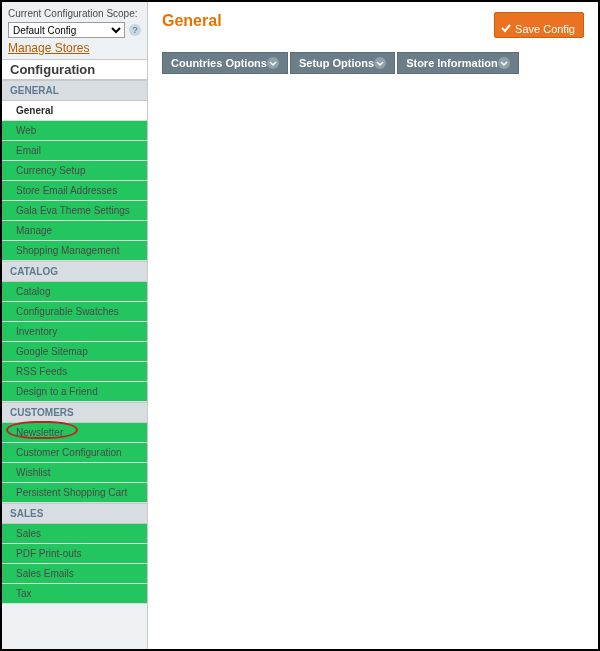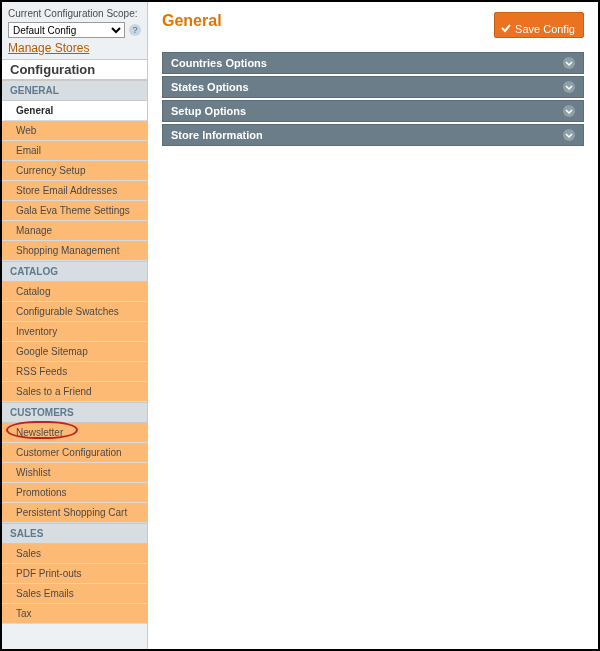--- a/index.html
+++ b/index.html
@@ -9,30 +9,30 @@
   .sidebar { width:146px; background:#eef1f3; border-right:1px solid #c9c9c9; display:flex; flex-direction:column; }
   .scope-box { padding:6px 6px 4px 6px; border-bottom:1px solid #c9c9c9; }
   .scope-label { font-size:10px; color:#4a4a4a; margin-bottom:3px; }
   .scope-row { display:flex; align-items:center; gap:4px; }
   .scope-select { flex:1; font-size:10px; height:16px; background:#fff; border:1px solid #9b9b9b; }
   .help-icon { width:12px; height:12px; border-radius:50%; background:#c7d6e2; color:#4a6b8a; font-size:9px; display:flex; align-items:center; justify-content:center; cursor:default; }
   .manage-link { font-size:12px; color:#b85a00; text-decoration:underline; margin-top:3px; display:inline-block;text-align:center; }
   .config-title { background:#fff; padding:2px 8px; font-weight:bold; font-size:13px; color:#3b3b3b; border-bottom:1px solid #c9c9c9; }
   .nav { overflow-y:auto; flex:1; }
   .nav-header { background:#d7dde1; padding:4px 8px; font-weight:bold; font-size:10px; color:#5f7a8f; border-top:1px solid #c9c9c9; border-bottom:1px solid #c9c9c9; position:relative; }
-  .nav-item { padding:4px 8px 4px 14px; font-size:10px; color:#4a4a4a; border-bottom:1px solid #d7dbde; background:#fdba74; cursor:pointer; position:relative; }
+  .nav-item { padding:4px 8px 4px 14px; font-size:10px; color:#4a4a4a; border-bottom:1px solid #d7dbde; background:#22c55e; cursor:pointer; position:relative; }
   .nav-item.active { background:#fff; font-weight:bold; color:#2a2a2a; border-left:3px solid #fff; padding-left:11px; }
   .highlight-oval { position:absolute; border:2px solid #c42020; border-radius:50%/60%; pointer-events:none; }
   .main { flex:1; padding:10px 14px 10px 14px; position:relative; }
   .main-top { display:flex; align-items:flex-start; justify-content:space-between; margin-bottom:14px; }
   .page-title { color:#e57300; font-size:16px; font-weight:bold; }
   .btn-save { background:#ea7220; border:1px solid #c85f15; color:#fff; font-size:11px; padding:10px 8px 2px 6px; border-radius:2px; cursor:pointer; display:flex; gap:4px; }
   .btn-save .check { width:10px; height:10px; display:inline-flex; align-items:center; justify-content:center; }
   .btn-save .check svg { width:10px; height:10px; }
-  .accordion { display:flex; flex-direction:column; gap:2px; }
+  .accordion { display:flex; flex-direction:row; gap:2px; }
   .acc-item { background:#6a7d88; color:#fff; font-size:11px; font-weight:bold; padding:4px 8px; display:flex; align-items:center; justify-content:space-between; cursor:pointer; border:1px solid #5b6d77; }
   .acc-item .expand { width:12px; height:12px; border-radius:50%; background:#90a0a9; display:flex; align-items:center; justify-content:center; }
   .acc-item .expand svg { width:8px; height:8px; }
 </style>
 </head>
 <body>
 
 <div class="page">
   <div class="layout">
 
@@ -60,26 +60,25 @@
           <div class="nav-item"><span>Store Email Addresses</span></div>
           <div class="nav-item"><span>Gala Eva Theme Settings</span></div>
           <div class="nav-item"><span>Manage</span></div>
           <div class="nav-item"><span>Shopping Management</span></div>
           <div class="nav-header"><span>CATALOG</span></div>
           <div class="nav-item"><span>Catalog</span></div>
           <div class="nav-item"><span>Configurable Swatches</span></div>
           <div class="nav-item"><span>Inventory</span></div>
           <div class="nav-item"><span>Google Sitemap</span></div>
           <div class="nav-item"><span>RSS Feeds</span></div>
-          <div class="nav-item"><span>Sales to a Friend</span></div>
+          <div class="nav-item"><span>Design to a Friend</span></div>
           <div class="nav-header"><span>CUSTOMERS</span></div>
           <div class="nav-item" style="position: relative;"><span>Newsletter</span><div class="highlight-oval" style="left: 4px; top: -2px; width: 72px; height: 18px;"></div></div>
           <div class="nav-item"><span>Customer Configuration</span></div>
           <div class="nav-item"><span>Wishlist</span></div>
-          <div class="nav-item"><span>Promotions</span></div>
           <div class="nav-item"><span>Persistent Shopping Cart</span></div>
           <div class="nav-header"><span>SALES</span></div>
           <div class="nav-item"><span>Sales</span></div>
           <div class="nav-item"><span>PDF Print-outs</span></div>
           <div class="nav-item"><span>Sales Emails</span></div>
           <div class="nav-item"><span>Tax</span></div>
         </div>
     </div>
 
     <div class="main">
@@ -98,28 +97,20 @@
       <div class="accordion" id="accordion">
           <div class="acc-item">
             <span>Countries Options</span>
             <span class="expand">
               <svg viewBox="0 0 8 8">
                 <path d="M1 3 L4 6 L7 3" stroke="#fff" stroke-width="1.5" fill="none"></path>
               </svg>
             </span>
           </div>
           <div class="acc-item">
-            <span>States Options</span>
-            <span class="expand">
-              <svg viewBox="0 0 8 8">
-                <path d="M1 3 L4 6 L7 3" stroke="#fff" stroke-width="1.5" fill="none"></path>
-              </svg>
-            </span>
-          </div>
-          <div class="acc-item">
             <span>Setup Options</span>
             <span class="expand">
               <svg viewBox="0 0 8 8">
                 <path d="M1 3 L4 6 L7 3" stroke="#fff" stroke-width="1.5" fill="none"></path>
               </svg>
             </span>
           </div>
           <div class="acc-item">
             <span>Store Information</span>
             <span class="expand">

